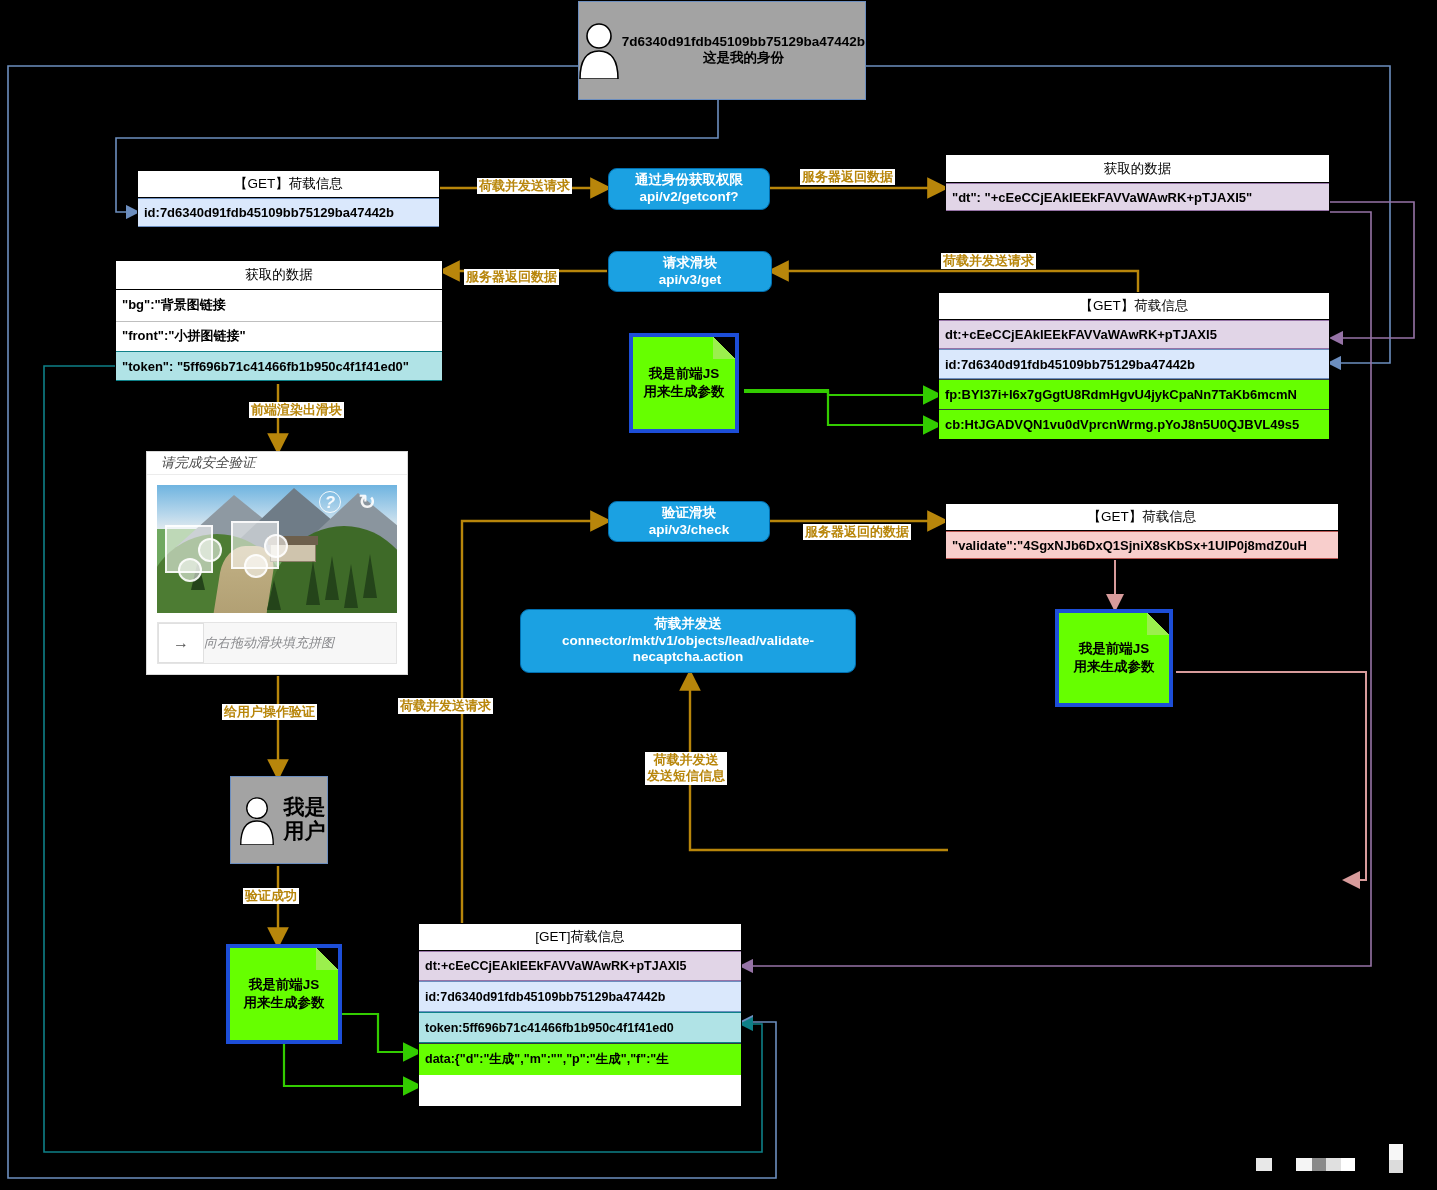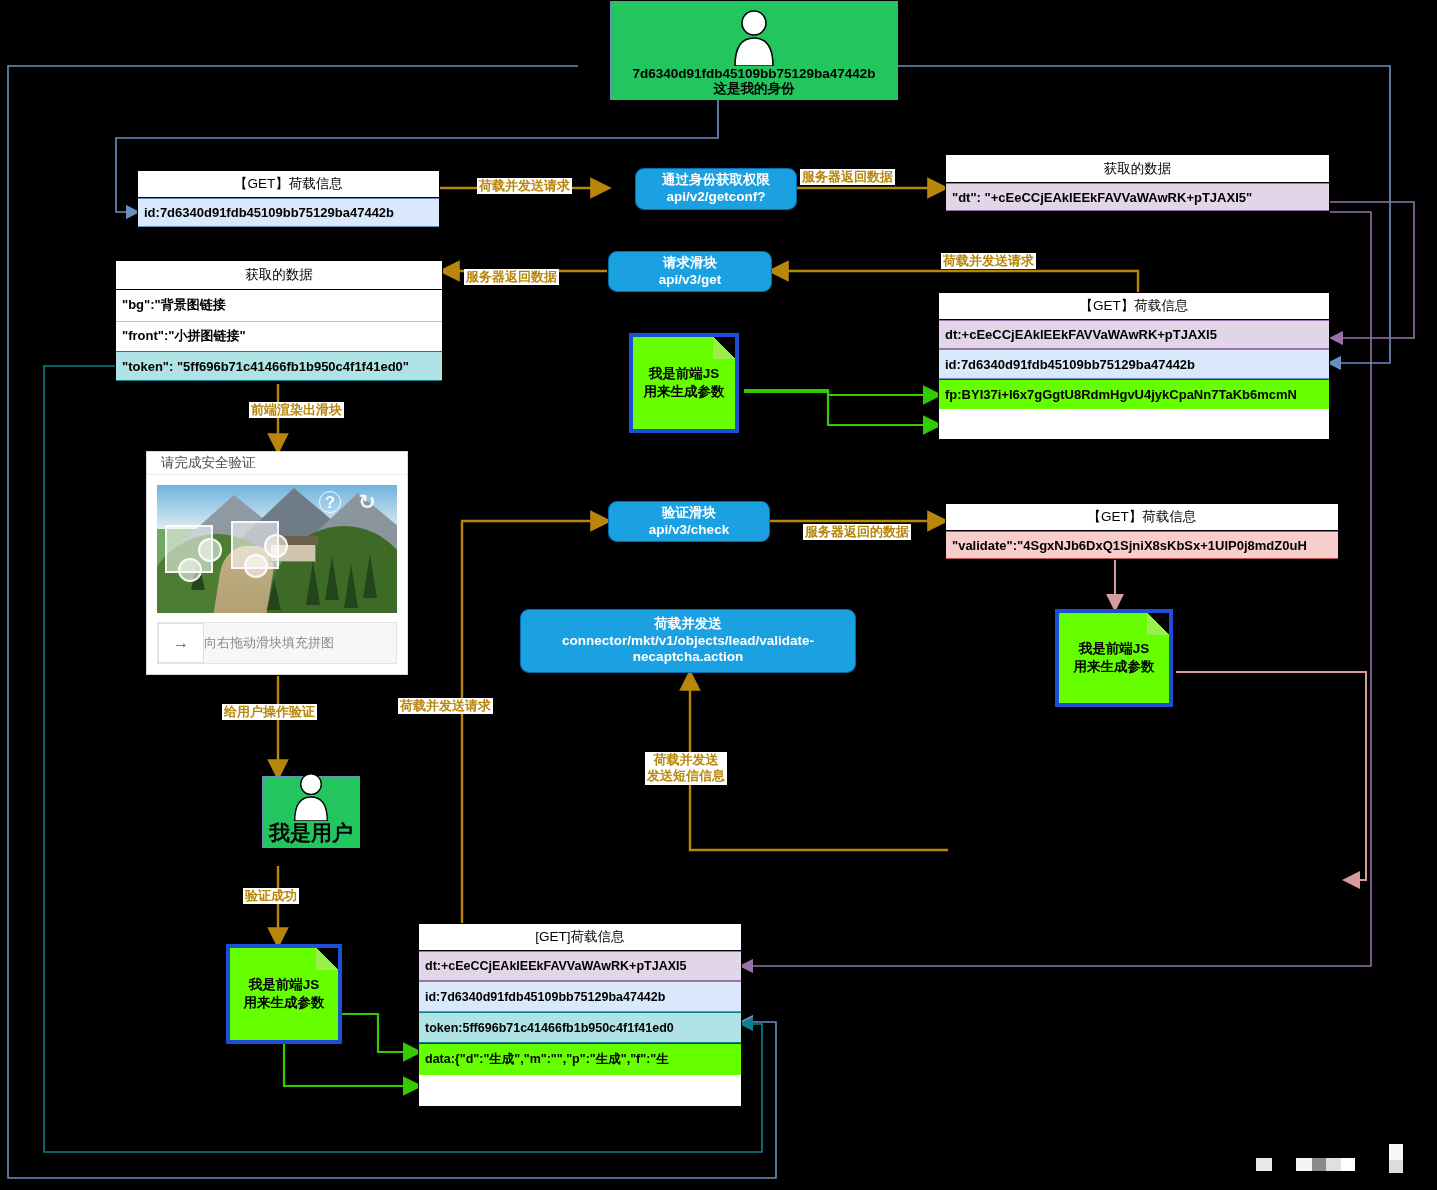--- a/index.html
+++ b/index.html
@@ -2,22 +2,22 @@
 <html><head>
 <meta charset="utf-8">
 <style>
   html,body{margin:0;padding:0;background:#000;}
   body{font-family:"Liberation Sans","DejaVu Sans",sans-serif;}
   #stage{position:relative;width:1437px;height:1190px;background:#000;overflow:hidden;}
 
   .node{position:absolute;box-sizing:border-box;}
 
   
-  .actor{background:#22c55e;border:1px solid #6c8ebf;display:flex;flex-direction:column;
-         align-items:center;justify-content:flex-end;margin-left:32px;}
+  .actor{background:#a3a3a3;border:1px solid #6c8ebf;display:flex;flex-direction:row;
+         align-items:center;justify-content:flex-end;}
   .actor .figure{width:100%;display:flex;justify-content:center;}
   .actor .cap{color:#000;text-align:center;line-height:1.15;padding-bottom:2px;}
 
   
   .rec{background:#ffffff;border:1px solid #000;display:flex;flex-direction:column;}
   .rec .hdr{color:#000;text-align:center;border-bottom:1px solid #000;
             display:flex;align-items:center;justify-content:center;box-sizing:border-box;}
   .rec .row{color:#000;display:flex;align-items:center;box-sizing:border-box;
             padding:0 6px;white-space:nowrap;overflow:hidden;font-weight:bold;}
   .rec .row + .row{border-top:1px solid rgba(0,0,0,.25);}
@@ -175,21 +175,21 @@
       <div>7d6340d91fdb45109bb75129ba47442b</div>
       <div>这是我的身份</div>
     </div>
   </div>
 
   <div class="node rec" style="left:137px;top:170px;width:303px;height:58px;">
     <div class="hdr" style="height:27px;font-size:13.5px;">【GET】荷载信息</div>
     <div class="row f-blue" style="height:29px;font-size:13px;">id:7d6340d91fdb45109bb75129ba47442b</div>
   </div>
 
-  <div class="node api" style="left:635px;top:168px;width:162px;height:42px;font-size:13.5px;">
+  <div class="node api" style="left:608px;top:168px;width:162px;height:42px;font-size:13.5px;">
     <div>
       <div>通过身份获取权限</div>
       <div>api/v2/getconf?</div>
     </div>
   </div>
 
   <div class="node rec" style="left:945px;top:154px;width:385px;height:58px;">
     <div class="hdr" style="height:28px;font-size:13.5px;">获取的数据</div>
     <div class="row f-purple" style="height:28px;font-size:13px;">"dt": "+cEeCCjEAkIEEkFAVVaWAwRK+pTJAXI5"</div>
   </div>
@@ -206,31 +206,32 @@
     <div class="row f-white" style="height:31px;font-size:13px;">"bg":"背景图链接</div>
     <div class="row f-white" style="height:31px;font-size:13px;">"front":"小拼图链接"</div>
     <div class="row f-teal" style="height:30px;font-size:13px;">"token": "5ff696b71c41466fb1b950c4f1f41ed0"</div>
   </div>
 
   <div class="node rec" style="left:938px;top:292px;width:392px;height:148px;">
     <div class="hdr" style="height:27px;font-size:13.5px;">【GET】荷载信息</div>
     <div class="row f-purple" style="height:29px;font-size:13px;">dt:+cEeCCjEAkIEEkFAVVaWAwRK+pTJAXI5</div>
     <div class="row f-blue" style="height:30px;font-size:13px;">id:7d6340d91fdb45109bb75129ba47442b</div>
     <div class="row f-green" style="height:30px;font-size:13px;">fp:BYI37i+I6x7gGgtU8RdmHgvU4jykCpaNn7TaKb6mcmN</div>
+    <div class="row f-green" style="height:30px;font-size:13px;border-top:none;">cb:HtJGADVQN1vu0dVprcnWrmg.pYoJ8n5U0QJBVL49s5</div>
   </div>
 
   <div class="node note" style="left:629px;top:333px;width:110px;height:100px;font-size:13.5px;position:absolute;">
     <div class="fold"></div>
     <div>
       <div>我是前端JS</div>
       <div>用来生成参数</div>
     </div>
   </div>
 
-  <div class="node captcha" style="left:146px;top:451px;width:262px;height:224px;">
+  <div class="node captcha" style="left:146px;top:451px;width:262px;height:224px;font-style:italic;">
     <div class="ctitle" style="height:42px;font-size:13.5px;">请完成安全验证</div>
     <div class="cbody">
       <div class="cimg">
         <div class="sky"></div>
         <div class="mtn m1"></div>
           <div class="mtn m2"></div>
           <div class="mtn m3"></div>
         <div class="hill"></div>
           <div class="hill2"></div>
         <div class="path"></div>
@@ -274,21 +275,21 @@
   </div>
 
   <div class="node api" style="left:520px;top:609px;width:336px;height:64px;font-size:13.5px;">
     <div>
       <div>荷载并发送</div>
       <div>connector/mkt/v1/objects/lead/validate-</div>
       <div>necaptcha.action</div>
     </div>
   </div>
 
-  <div class="node actor" style="left:230px;top:776px;width:98px;height:72px;">
+  <div class="node actor" style="left:230px;top:776px;width:98px;height:88px;">
     <div class="figure" style="margin-top:2px;">
       <svg width="40" height="48" viewBox="0 0 46 56" aria-hidden="true">
         <circle cx="23" cy="13" r="12" fill="#fff" stroke="#000" stroke-width="1.6"></circle>
         <path d="M4,56 C4,36 11,28 23,28 C35,28 42,36 42,56 Z" fill="#fff" stroke="#000" stroke-width="1.6"></path>
       </svg>
     </div>
     <div class="cap" style="font-size:21px;font-weight:bold;">我是用户</div>
   </div>
 
 

